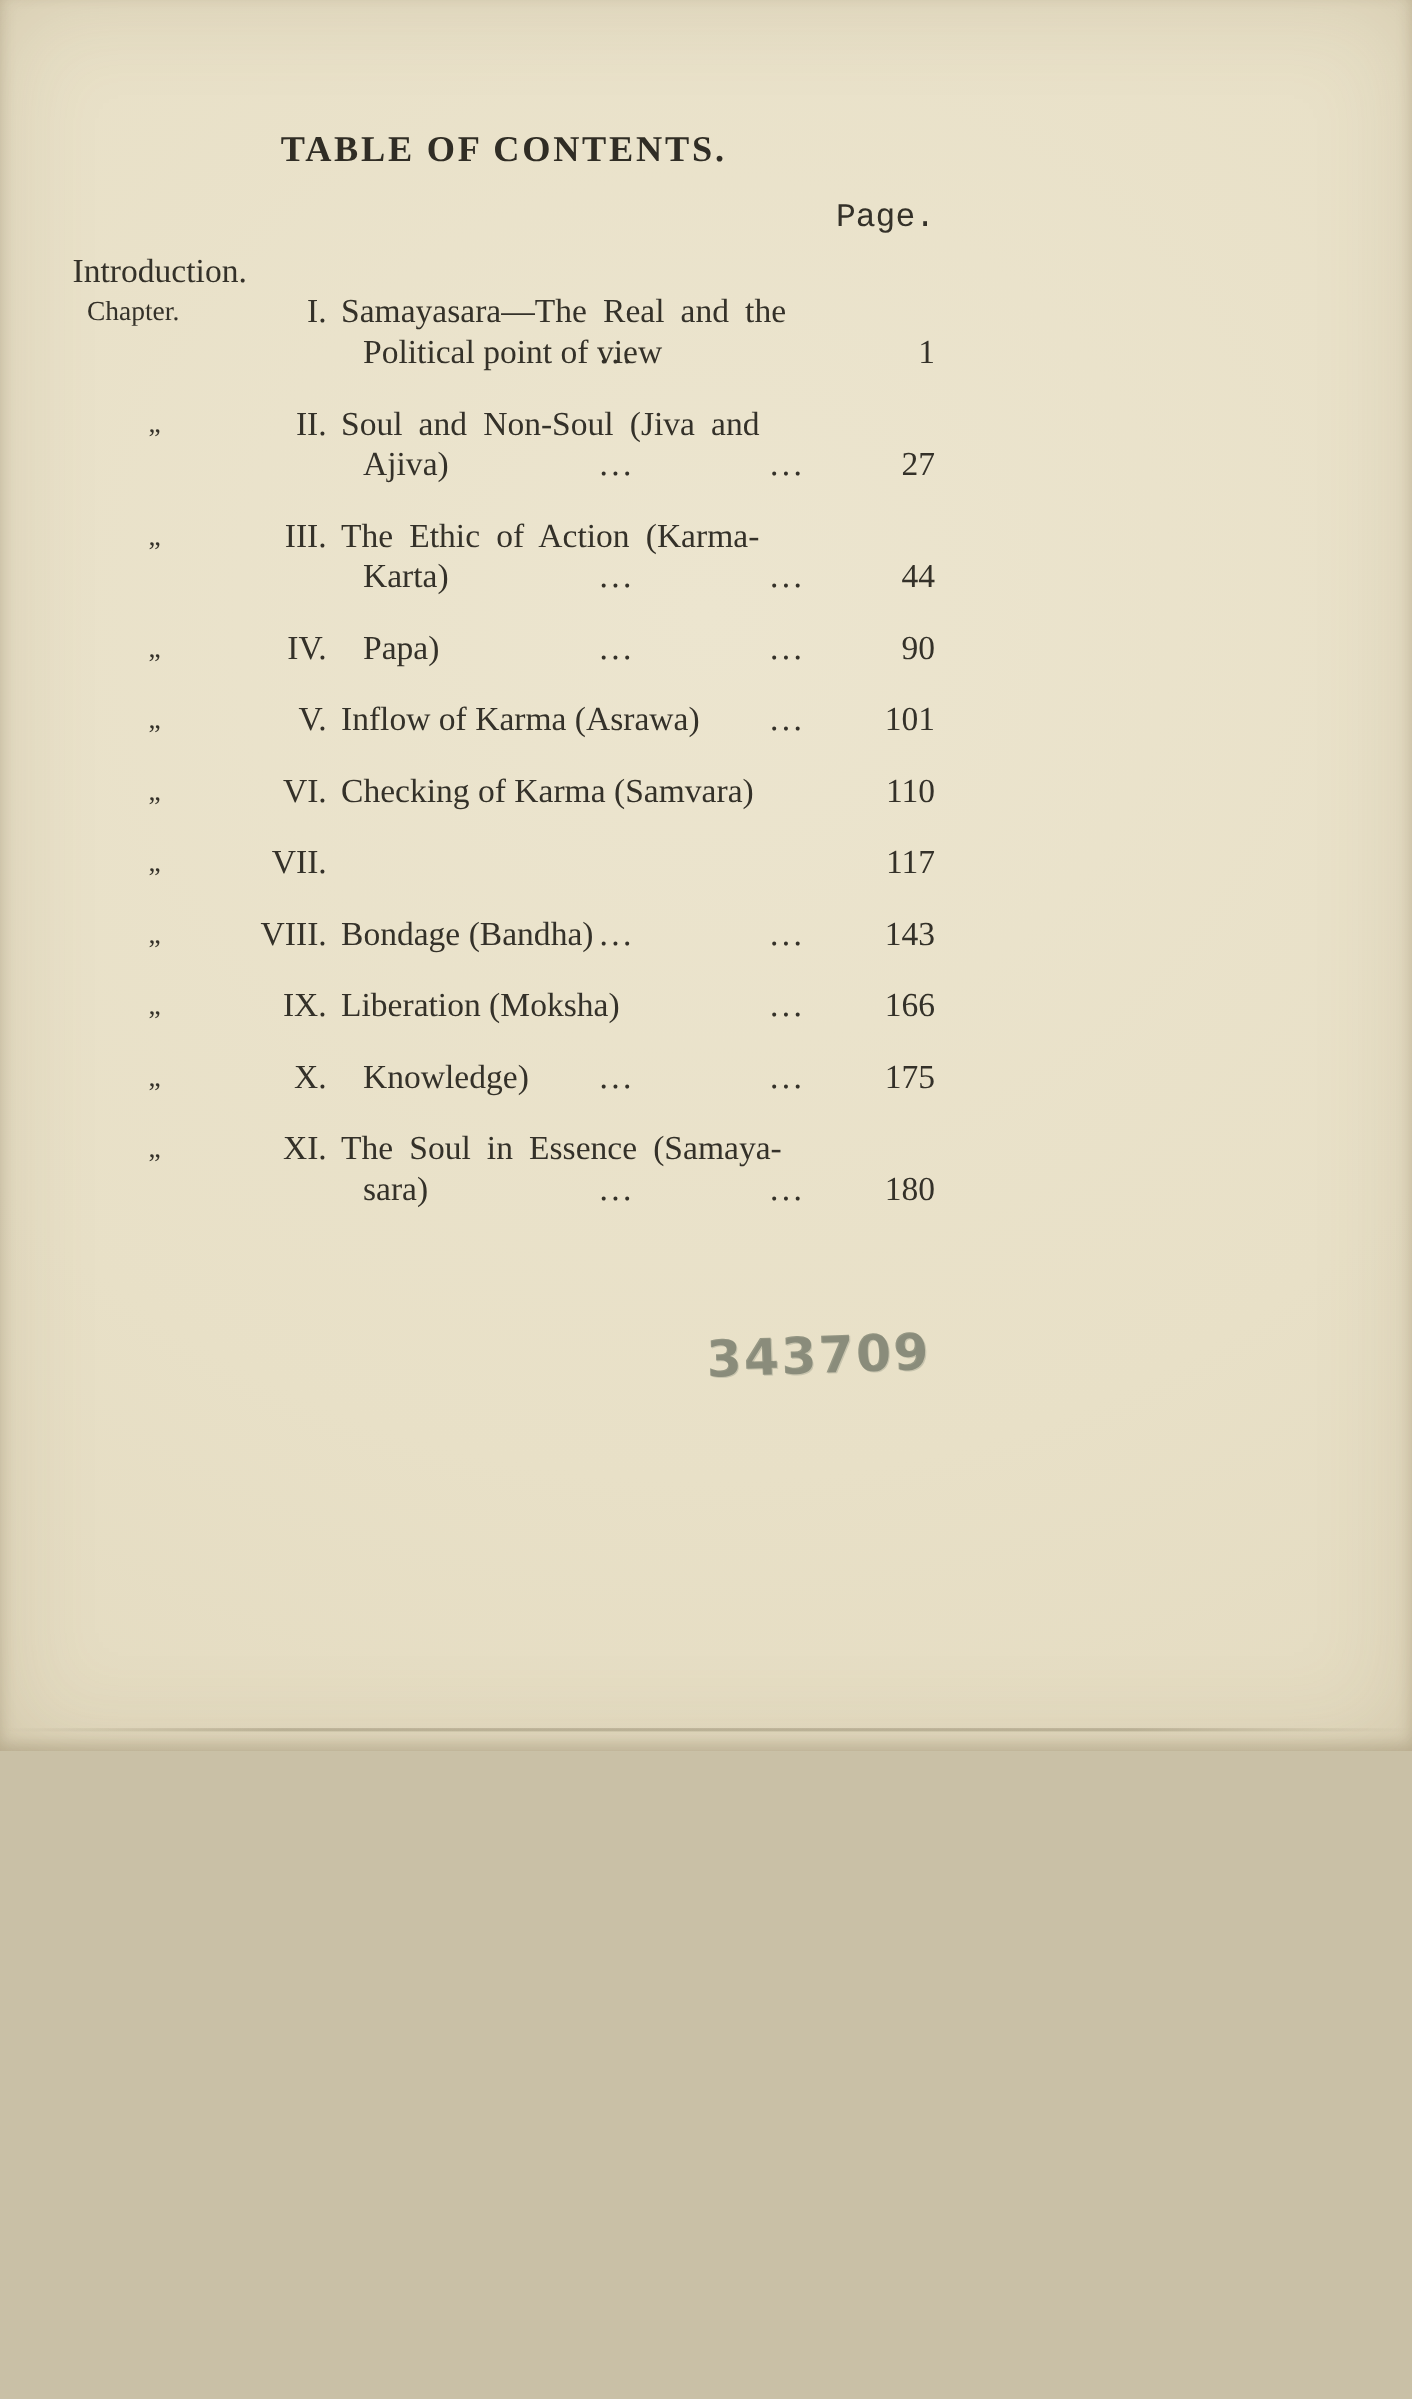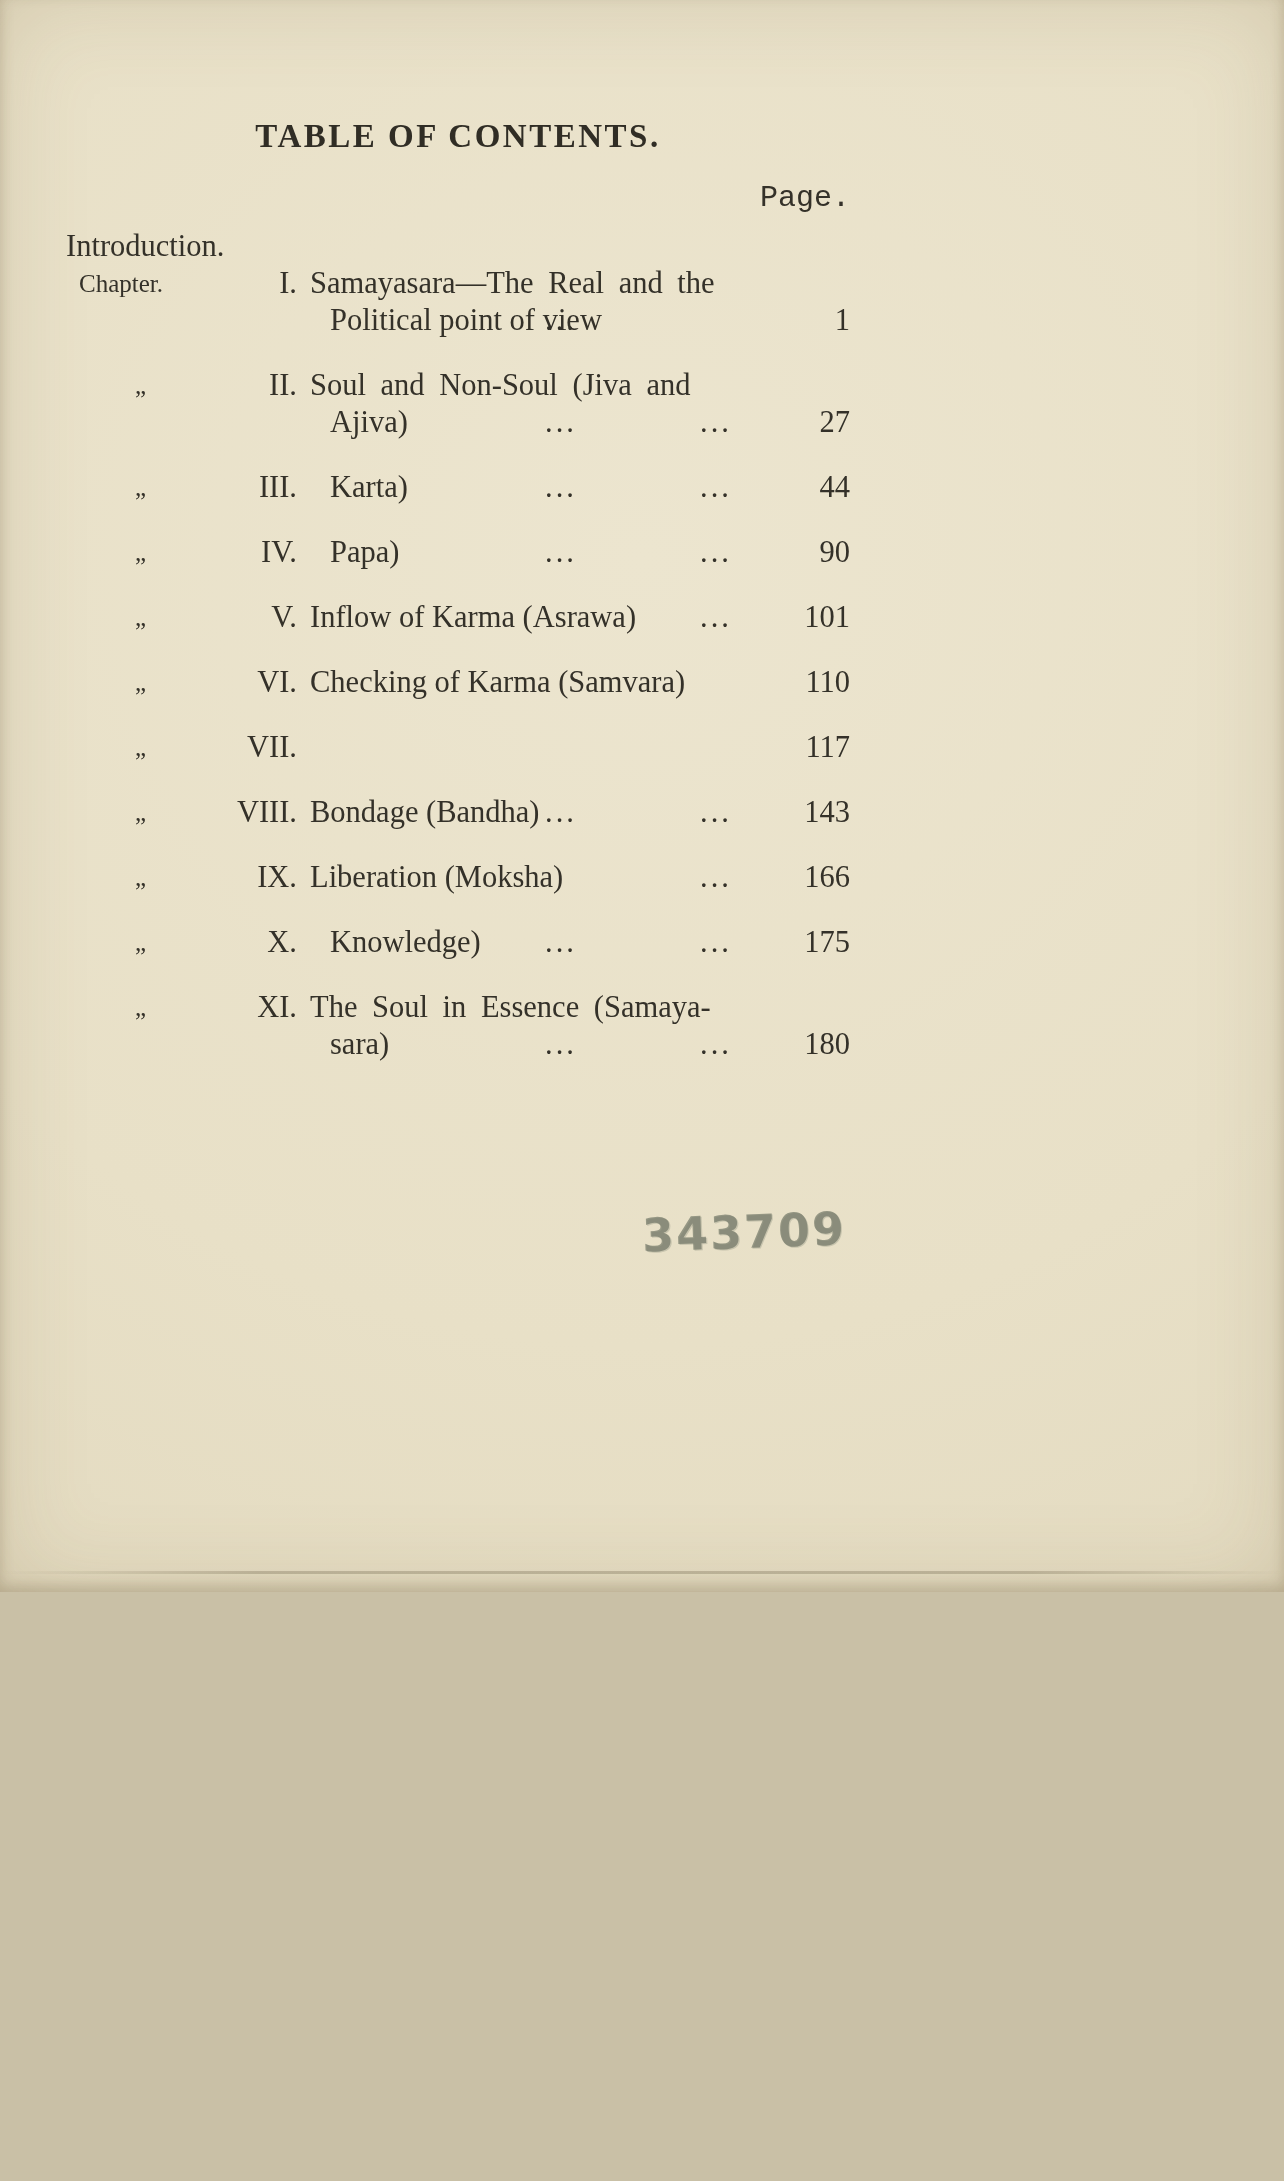--- a/index.html
+++ b/index.html
@@ -81,20 +81,21 @@
         <div class="col-numeral">II.</div>
         <div class="col-title">
           <div class="line fill"><span class="txt">Soul and Non-Soul (Jiva and</span></div>
           <div class="line cont"><span class="txt">Ajiva)</span><span class="dots d1">...</span><span class="dots d2">...</span><span class="pg">27</span></div>
         </div>
       </div>
       <div class="entry">
         <div class="col-label ditto">„</div>
         <div class="col-numeral">III.</div>
         <div class="col-title">
+          <div class="line fill"><span class="txt">The Ethic of Action (Karma-</span></div>
           <div class="line cont"><span class="txt">Karta)</span><span class="dots d1">...</span><span class="dots d2">...</span><span class="pg">44</span></div>
         </div>
       </div>
       <div class="entry">
         <div class="col-label ditto">„</div>
         <div class="col-numeral">IV.</div>
         <div class="col-title">
           <div class="line cont"><span class="txt">Papa)</span><span class="dots d1">...</span><span class="dots d2">...</span><span class="pg">90</span></div>
         </div>
       </div>

